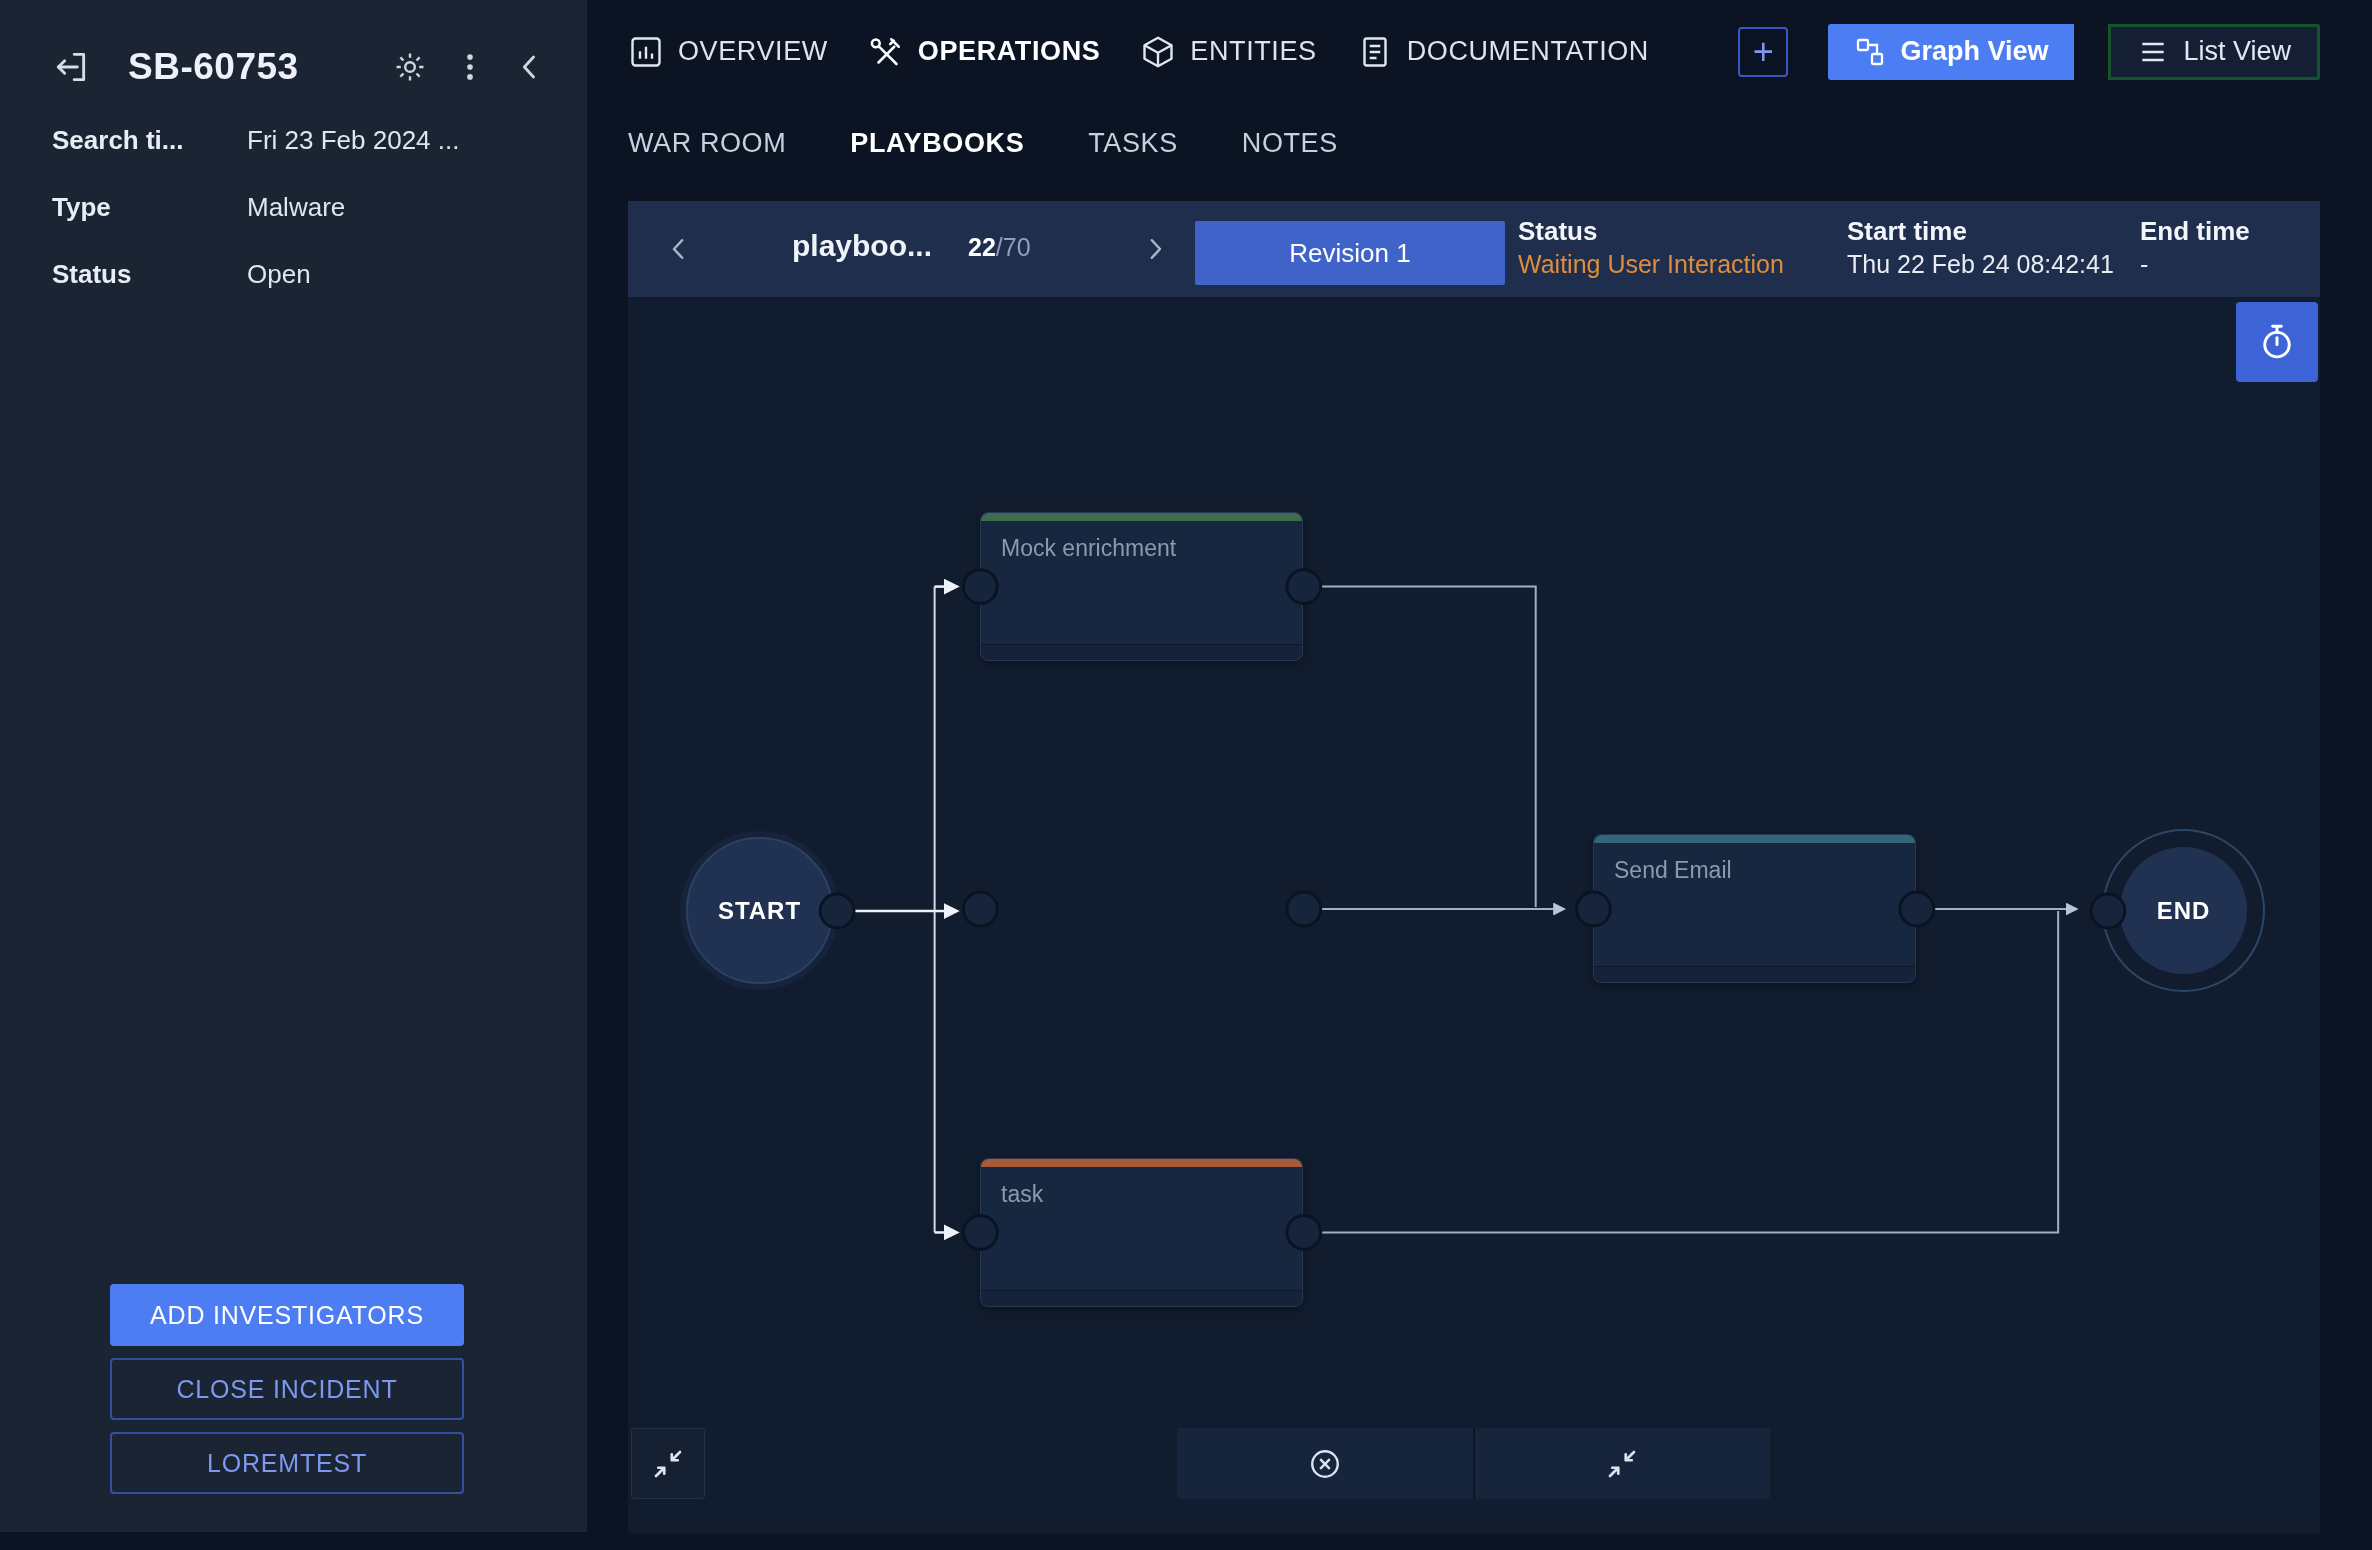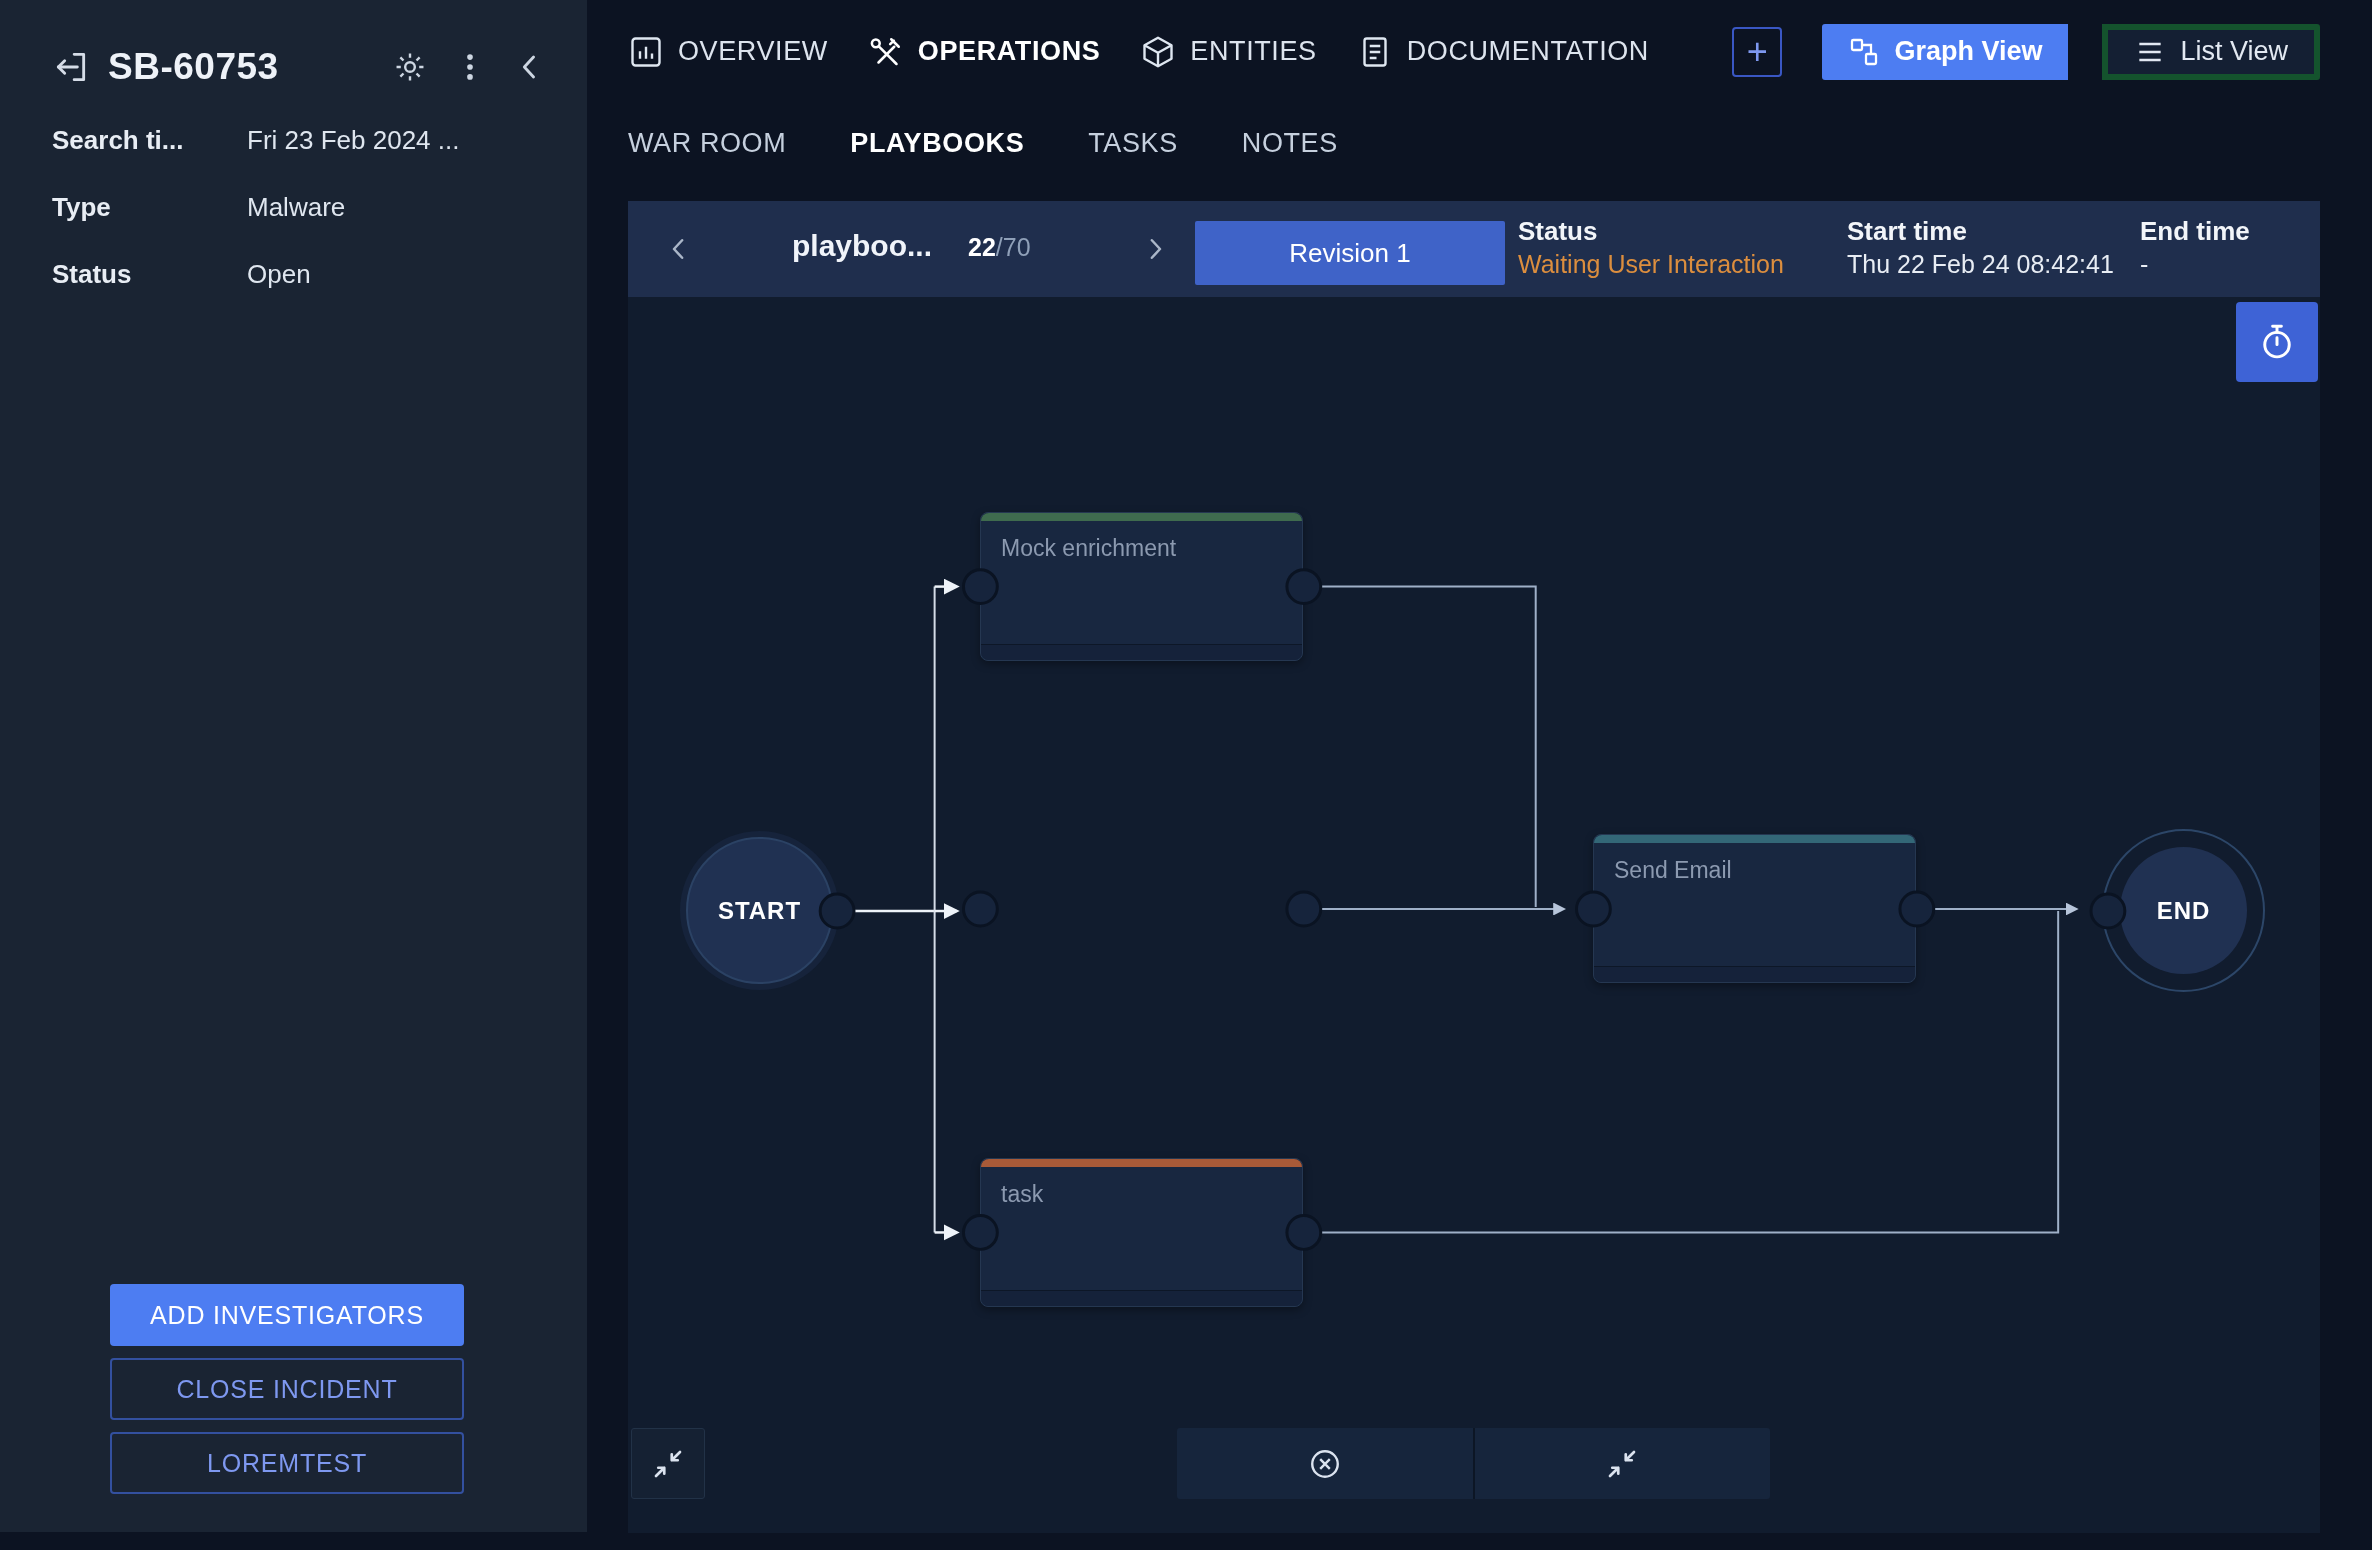--- a/index.html
+++ b/index.html
@@ -4,21 +4,21 @@
 <style>
   * { margin:0; padding:0; box-sizing:border-box; }
   html,body { width:2372px; height:1550px; background:#0c1322; font-family:"Liberation Sans",sans-serif; overflow:hidden; }
   .app { position:relative; width:2372px; height:1550px; }
 
   
   .sidebar { position:absolute; left:0; top:0; width:587px; height:1532px; background:#1a2433; }
   .sb-top { display:flex; align-items:center; padding:46px 40px 0 52px; }
   .sb-top .icon { width:38px; height:38px; display:inline-flex; }
   .sb-top .icon svg { width:100%; height:100%; }
-  .sb-title { color:#eef2f8; font-size:37px; font-weight:bold; letter-spacing:0.5px; margin-left:18px; }
+  .sb-title { color:#eef2f8; font-size:37px; font-weight:bold; letter-spacing:0.5px; margin-left:38px; }
   .sb-tools { margin-left:auto; display:flex; align-items:center; gap:26px; }
   .sb-tools .icon { width:34px; height:34px; color:#cdd6e2; cursor:pointer; }
   .sb-fields { position:absolute; top:125px; left:52px; right:36px; }
   .field-row { display:grid; grid-template-columns:195px 1fr; align-items:center; margin-bottom:36px; }
   .f-label { color:#e8edf4; font-size:26px; font-weight:bold; white-space:nowrap; }
   .f-value { color:#dfe6ef; font-size:26px; white-space:nowrap; }
   .sb-actions { position:absolute; left:110px; bottom:38px; width:354px; display:grid; row-gap:12px; }
   .btn { height:62px; border-radius:4px; font-size:25px; letter-spacing:0.8px; display:flex; align-items:center; justify-content:center; cursor:pointer; font-family:"Liberation Sans",sans-serif; }
   .btn-primary { background:#4d7df2; color:#ffffff; border:none; }
   .btn-outline { background:transparent; color:#7e98f0; border:2px solid #33509f; }
@@ -31,21 +31,21 @@
   .tab.active { color:#ffffff; font-weight:bold; }
   .tab .icon { width:36px; height:36px; display:inline-flex; }
   .tab .icon svg { width:100%; height:100%; }
   .topbar-right { margin-left:auto; display:flex; align-items:center; gap:40px; }
   .add-tab { width:50px; height:50px; border:2px solid #3a57c4; border-radius:4px; background:transparent; color:#7e98f0; font-size:36px; line-height:1; display:flex; align-items:center; justify-content:center; cursor:pointer; }
   .view-toggle { display:flex; height:56px;gap:34px; }
   .seg { display:flex; align-items:center; gap:14px; padding:0 26px; font-size:27px; cursor:pointer; }
   .seg .icon { width:32px; height:32px; display:inline-flex; }
   .seg .icon svg { width:100%; height:100%; }
   .seg-graph { background:#4d7df2; color:#ffffff; font-weight:bold; border-radius:3px 0 0 3px; }
-  .seg-list { background:#141f33; color:#e3e9f2; border:6px solid #14532d; border-radius:0 3px 3px 0; }
+  .seg-list { background:#141f33; color:#e3e9f2; border:3px solid #14532d; border-radius:0 3px 3px 0; }
   .subtabs { height:80px; display:flex; align-items:center; gap:64px; }
   .subtab { color:#c6d0de; font-size:27px; letter-spacing:0.6px; cursor:pointer; }
   .subtab.active { color:#ffffff; font-weight:bold; }
 
   
   .panel { position:absolute; left:0; top:201px; width:1692px; height:1331px; }
   .pb-header { position:relative; height:96px; background:#1f2e4d; }
   .pb-header .icon { width:30px; height:30px; color:#aab6c8; }
   .nav-chevron { position:absolute; top:33px; cursor:pointer; }
   .chev-prev { left:36px; }

